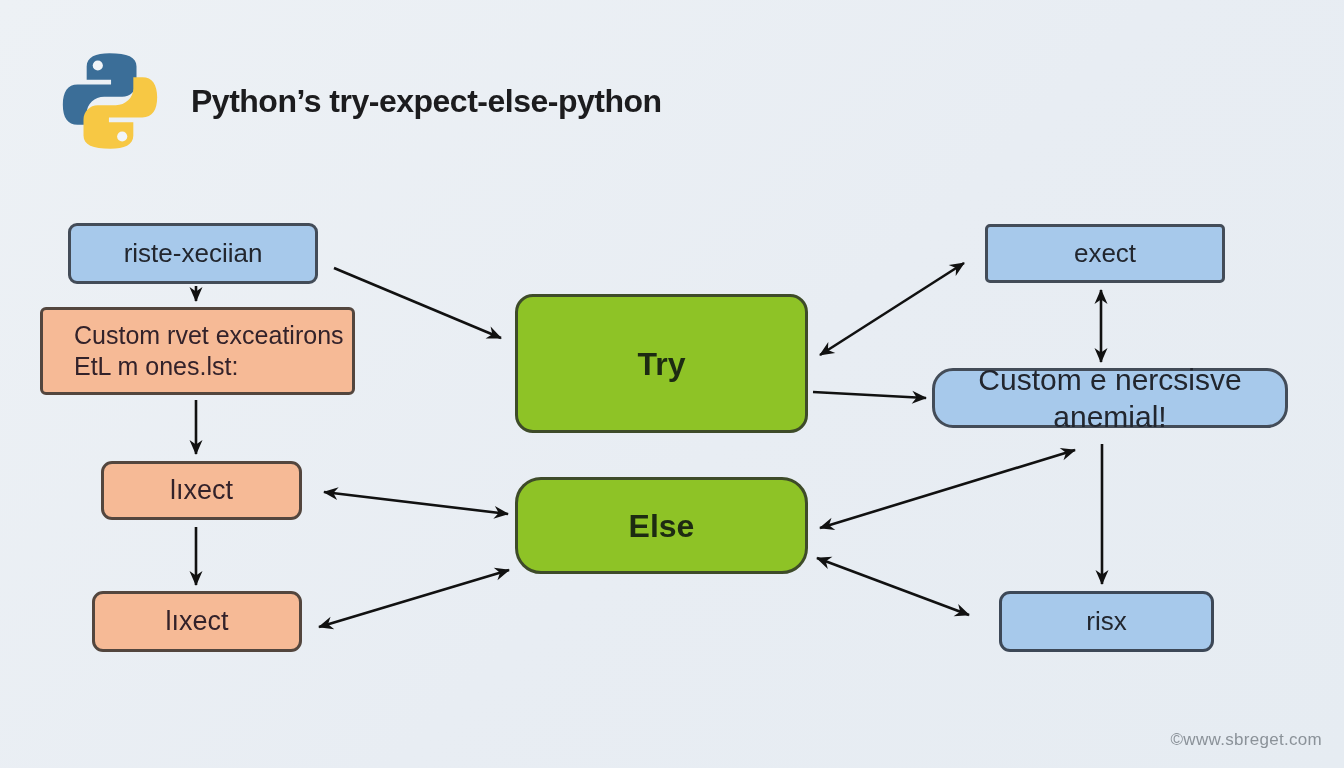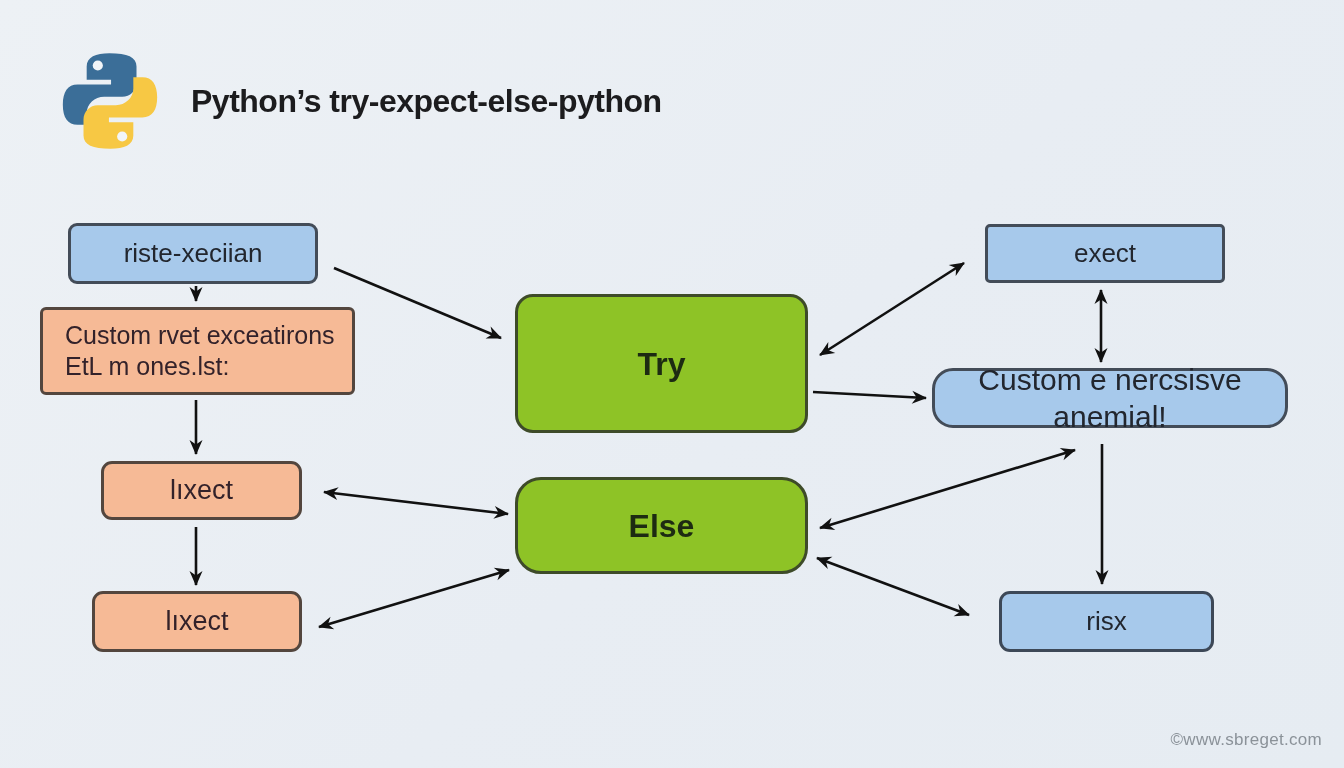--- a/index.html
+++ b/index.html
@@ -25,21 +25,21 @@
     display: flex; align-items: center; justify-content: center;
     text-align: center;
     color: #22262e;
   }
   .node.blue   { background: #a7c9eb; border: 3px solid #434c58; }
   .node.orange { background: #f6ba96; border: 3px solid #53463e; color: #33222a; justify-content: center; }
   .node.green  { background: #8ec326; border: 3px solid #3e4b29; color: #1d2b12; justify-content: center; }
   .node .lbl { line-height: 1.25; }
   .multiline .lbl { white-space: pre-line; text-align: left; }
   #node-riste        { left: 68px;  top: 223px; width: 250px; height: 61px; border-radius: 9px;  font-size: 26px; }
-  #node-custom-left  { left: 40px;  top: 307px; width: 315px; height: 88px; border-radius: 6px;  font-size: 25px; justify-content: flex-start; padding-left: 22px; }
+  #node-custom-left  { left: 40px;  top: 307px; width: 315px; height: 88px; border-radius: 6px;  font-size: 25px; justify-content: flex-start; padding-left: 31px; }
   #node-lixect1      { left: 101px; top: 461px; width: 201px; height: 59px; border-radius: 11px; font-size: 27px; }
   #node-lixect2      { left: 92px;  top: 591px; width: 210px; height: 61px; border-radius: 11px; font-size: 27px; }
   #node-try          { left: 515px; top: 294px; width: 293px; height: 139px; border-radius: 18px; font-size: 32px; font-weight: 700; }
   #node-else         { left: 515px; top: 477px; width: 293px; height: 97px;  border-radius: 26px; font-size: 32px; font-weight: 700; }
   #node-exect        { left: 985px; top: 224px; width: 240px; height: 59px; border-radius: 5px;  font-size: 26px; }
   #node-custom-right { left: 932px; top: 368px; width: 356px; height: 60px; border-radius: 21px; font-size: 30px; }
   #node-risx         { left: 999px; top: 591px; width: 215px; height: 61px; border-radius: 11px; font-size: 26px; border-color: #3d4857; }
   .arrows { position: absolute; inset: 0; pointer-events: none; }
   .watermark {
     position: absolute; right: 22px; bottom: 18px;

